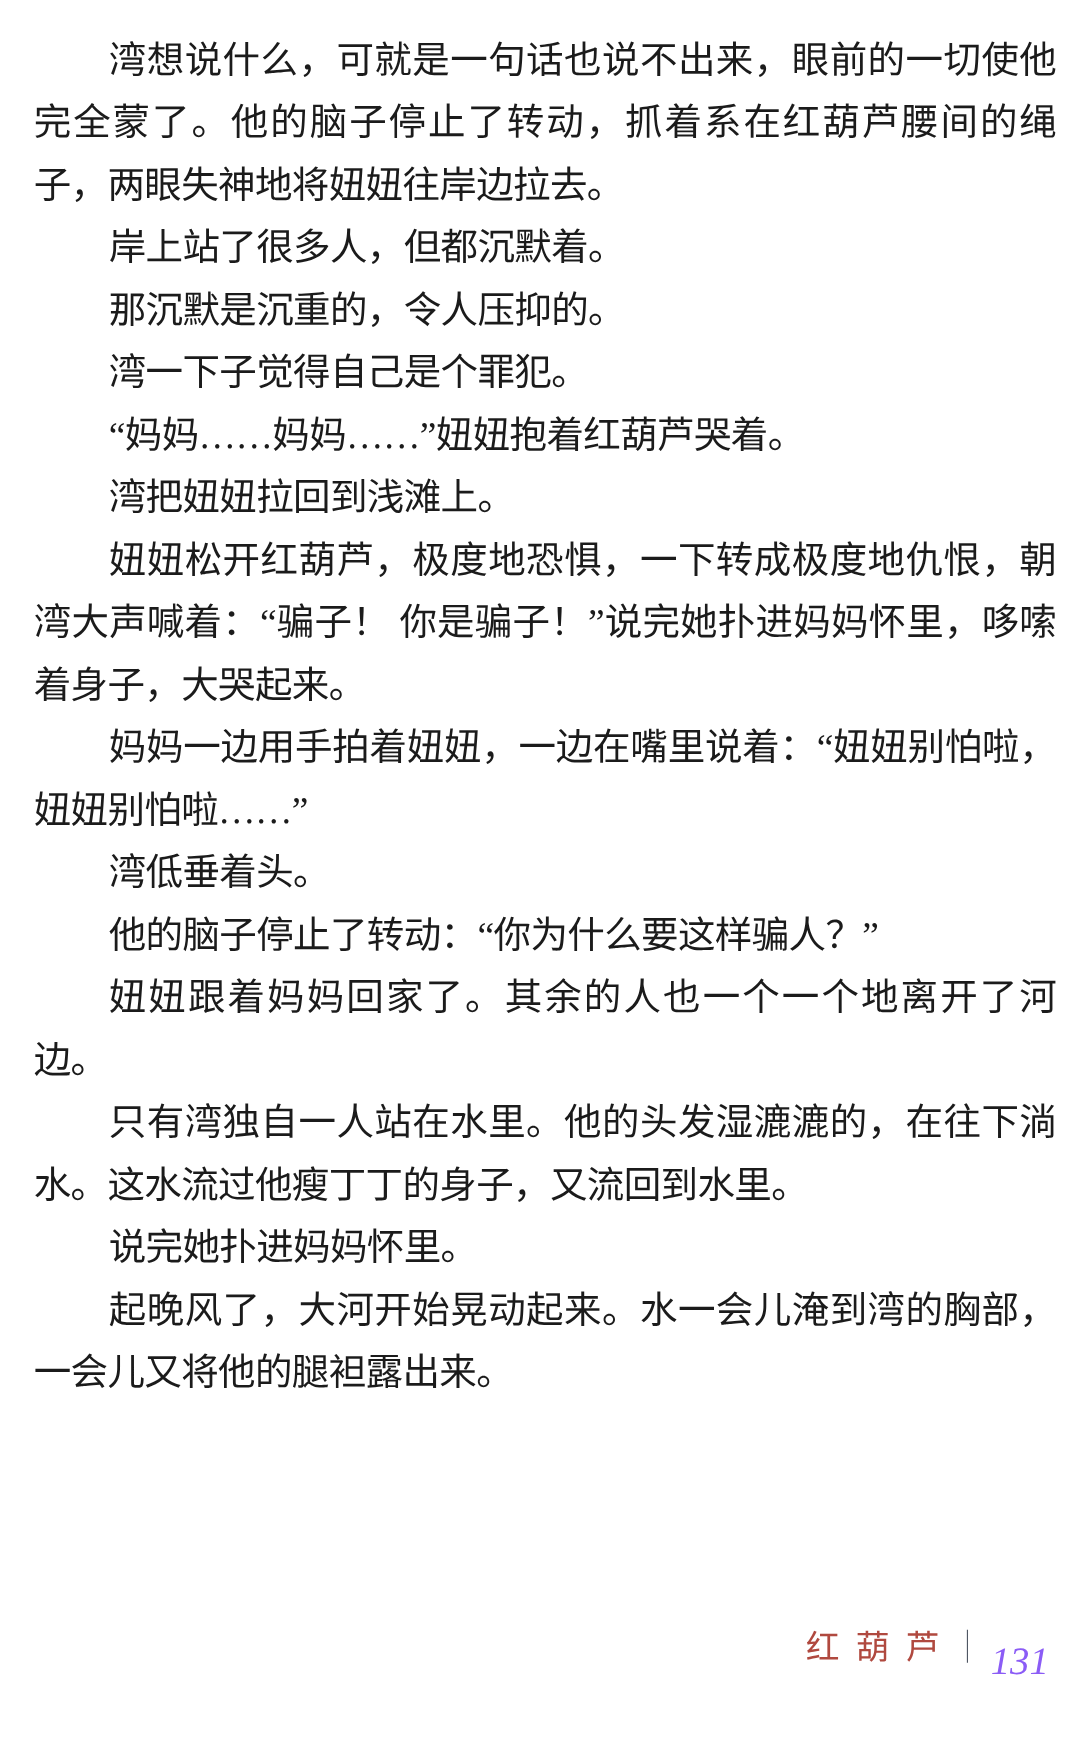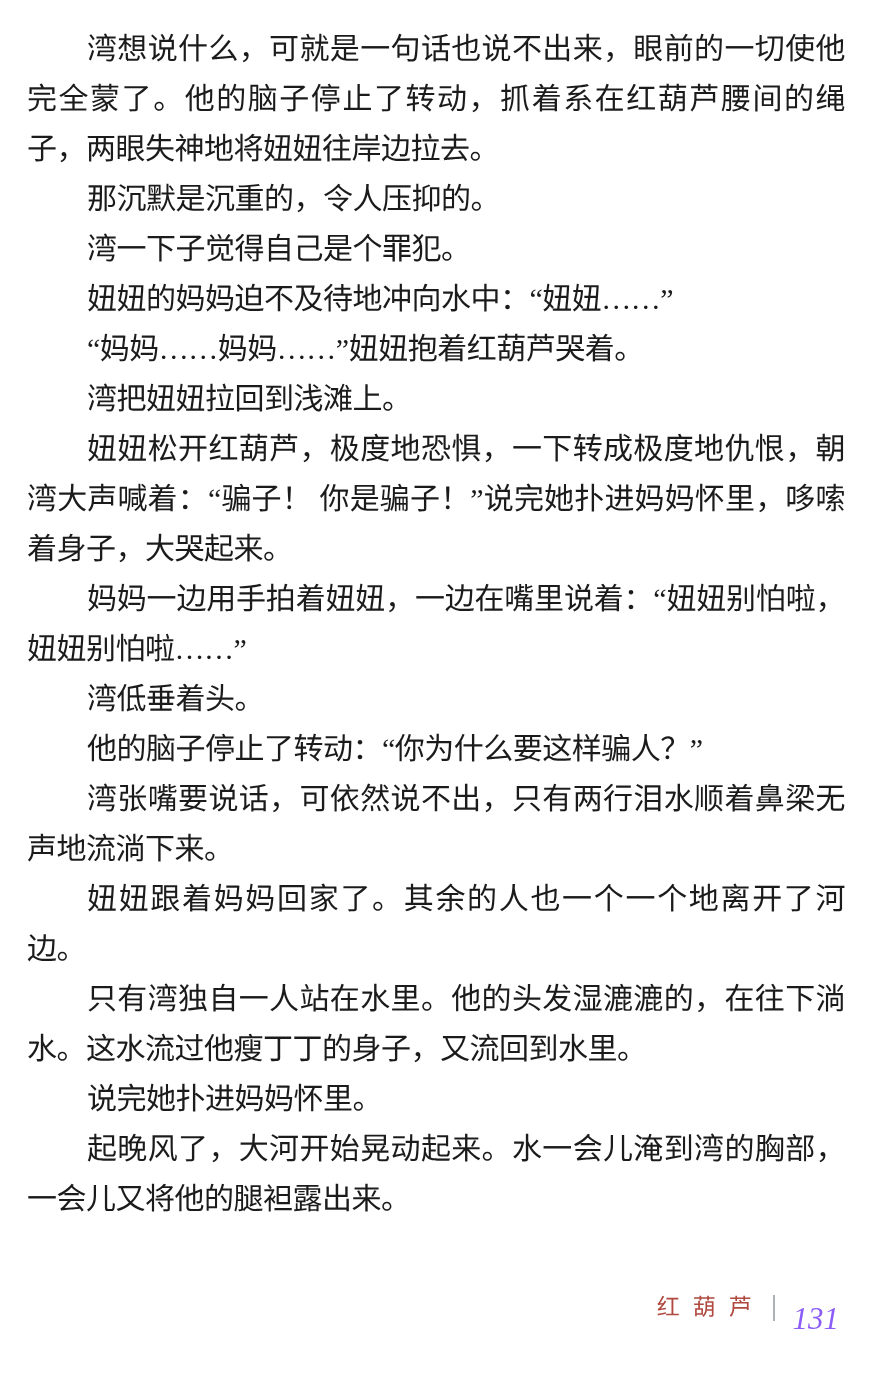--- a/index.html
+++ b/index.html
@@ -7,21 +7,21 @@
     padding: 0;
     background: #ffffff;
   }
   .page {
     position: relative;
     width: 872px;
     height: 1391px;
     margin: 0 auto;
     background: #ffffff;
     box-sizing: border-box;
-    padding: 24px 27px 32px 27px;
+    padding: 24px 27px 22px 27px;
     display: flex;
     flex-direction: column;
     overflow: hidden;
     font-family: "Liberation Serif", "DejaVu Serif", serif;
   }
   .text-block {
     flex: 1 1 auto;
     overflow: hidden;
   }
   .para {
@@ -35,21 +35,21 @@
     text-justify: inter-ideograph;
   }
   .page-footer {
     flex: 0 0 auto;
     display: flex;
     justify-content: flex-end;
     align-items: center;
     padding: 0 6px 22px 0;
   }
   .running-title {
-    font-size: 23px;
+    font-size: 27px;
     letter-spacing: 13px;
     color: #b0493f; 
     text-align: center;
   }
   .footer-separator {
     font-size: 29px;
     font-weight: 400;
     color: #4a525e;
     margin: 0 16px 0 6px;
     transform: scaleX(0.6);
@@ -63,30 +63,29 @@
     margin-top: 28px;
   }
 </style>
 </head>
 <body>
 
 <div class="page">
 
   <main class="text-block">
       <p class="para">湾想说什么，可就是一句话也说不出来，眼前的一切使他完全蒙了。他的脑子停止了转动，抓着系在红葫芦腰间的绳子，两眼失神地将妞妞往岸边拉去。</p>
+      <p class="para">岸上站了很多人，但都沉默着。</p>
       <p class="para">那沉默是沉重的，令人压抑的。</p>
       <p class="para">湾一下子觉得自己是个罪犯。</p>
-      <p class="para">妞妞的妈妈迫不及待地冲向水中：“妞妞……”</p>
       <p class="para">“妈妈……妈妈……”妞妞抱着红葫芦哭着。</p>
       <p class="para">湾把妞妞拉回到浅滩上。</p>
       <p class="para">妞妞松开红葫芦，极度地恐惧，一下转成极度地仇恨，朝湾大声喊着：“骗子！ 你是骗子！”说完她扑进妈妈怀里，哆嗦着身子，大哭起来。</p>
       <p class="para">妈妈一边用手拍着妞妞，一边在嘴里说着：“妞妞别怕啦，妞妞别怕啦……”</p>
       <p class="para">湾低垂着头。</p>
       <p class="para">他的脑子停止了转动：“你为什么要这样骗人？”</p>
-      <p class="para">湾张嘴要说话，可依然说不出，只有两行泪水顺着鼻梁无声地流淌下来。</p>
       <p class="para">妞妞跟着妈妈回家了。其余的人也一个一个地离开了河边。</p>
       <p class="para">只有湾独自一人站在水里。他的头发湿漉漉的，在往下淌水。这水流过他瘦丁丁的身子，又流回到水里。</p>
       <p class="para">说完她扑进妈妈怀里。</p>
       <p class="para">起晚风了，大河开始晃动起来。水一会儿淹到湾的胸部，一会儿又将他的腿袒露出来。</p>
     </main>
 
   <footer class="page-footer">
     <span class="running-title" style="color: rgb(176, 73, 63);">红葫芦</span>
     <span class="footer-separator">|</span>
     <span class="page-number">131</span>

